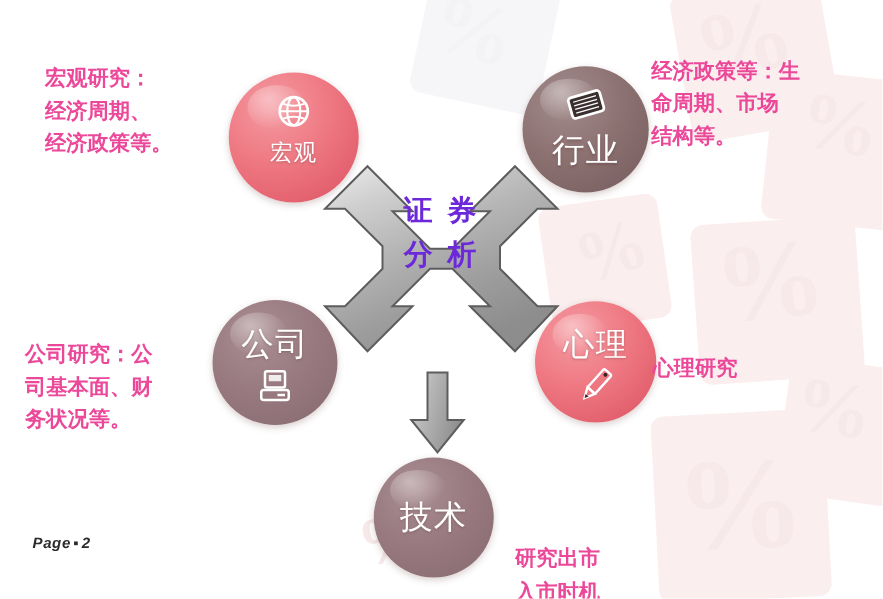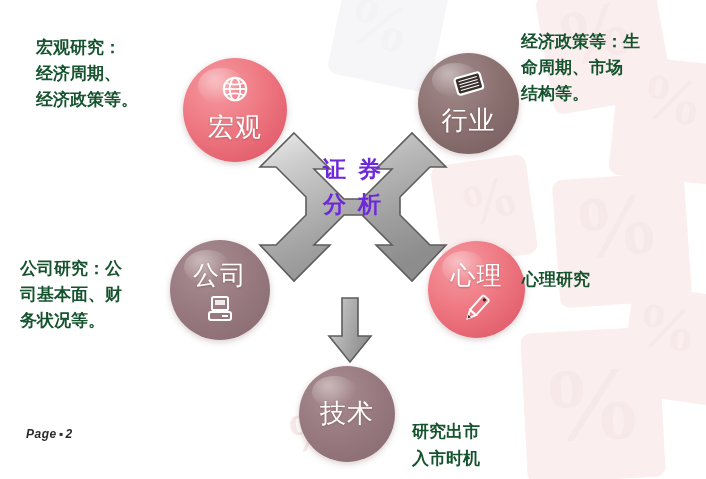--- a/index.html
+++ b/index.html
@@ -106,28 +106,29 @@
     left:0;width:100%;
     text-align:center;
     color:#ffffff;
     pointer-events:none;
   }
   .node-icon svg{display:inline-block;vertical-align:middle;}
 
   
   .caption{
     position:absolute;
-    color:#14532d;
+    color:#ec4899;
     font-family:"DejaVu Serif", serif;
     font-weight:bold;
     font-size:17px;
     line-height:26px;
     letter-spacing:0px;
     white-space:pre-line;
     z-index:7;
+    margin-top:16px;
   }
   .caption.c-macro{ left:36px;  top:34px;  width:170px; }
   .caption.c-industry{ left:521px; top:28px; width:175px; }
   .caption.c-company{ left:20px;  top:255px; width:160px; }
   .caption.c-psych{ left:522px; top:266px; width:170px; font-size:17px;}
   .caption.c-tech{ left:412px; top:418px; width:170px; line-height:27px;}
 
   
   .page-num{
     position:absolute;
@@ -251,21 +252,21 @@
     <span class="halo"></span>
     <span class="node-icon" style="top:16px;">
       <svg width="30" height="30" viewBox="0 0 24 24">
         <circle cx="12" cy="12" r="9" fill="none" stroke="#ffffff" stroke-width="1.7"></circle>
         <ellipse cx="12" cy="12" rx="4.2" ry="9" fill="none" stroke="#ffffff" stroke-width="1.4"></ellipse>
         <line x1="3" y1="12" x2="21" y2="12" stroke="#ffffff" stroke-width="1.4"></line>
         <path d="M 4.4 7 Q 12 10 19.6 7" fill="none" stroke="#ffffff" stroke-width="1.2"></path>
         <path d="M 4.4 17 Q 12 14 19.6 17" fill="none" stroke="#ffffff" stroke-width="1.2"></path>
       </svg>
     </span>
-    <span class="node-text" style="top:52px;font-size:26px;">宏观</span>
+    <span class="node-text" style="top:52px;font-size:18px;">宏观</span>
   </div>
 
   <div class="node brown" style="left:418px;top:53px;width:101px;height:101px;">
     <span class="halo"></span>
     <span class="node-icon" style="top:17px;">
       <svg width="38" height="28" viewBox="0 0 38 28">
         <g transform="rotate(-16 19 14)">
           <rect x="6" y="5" width="26" height="17" rx="2.5" fill="#3a2f2f" stroke="#ffffff" stroke-width="2.2"></rect>
           <line x1="9.5" y1="9" x2="28.5" y2="9" stroke="#ffffff" stroke-width="1"></line>
           <line x1="9.5" y1="12" x2="28.5" y2="12" stroke="#ffffff" stroke-width="1"></line>

